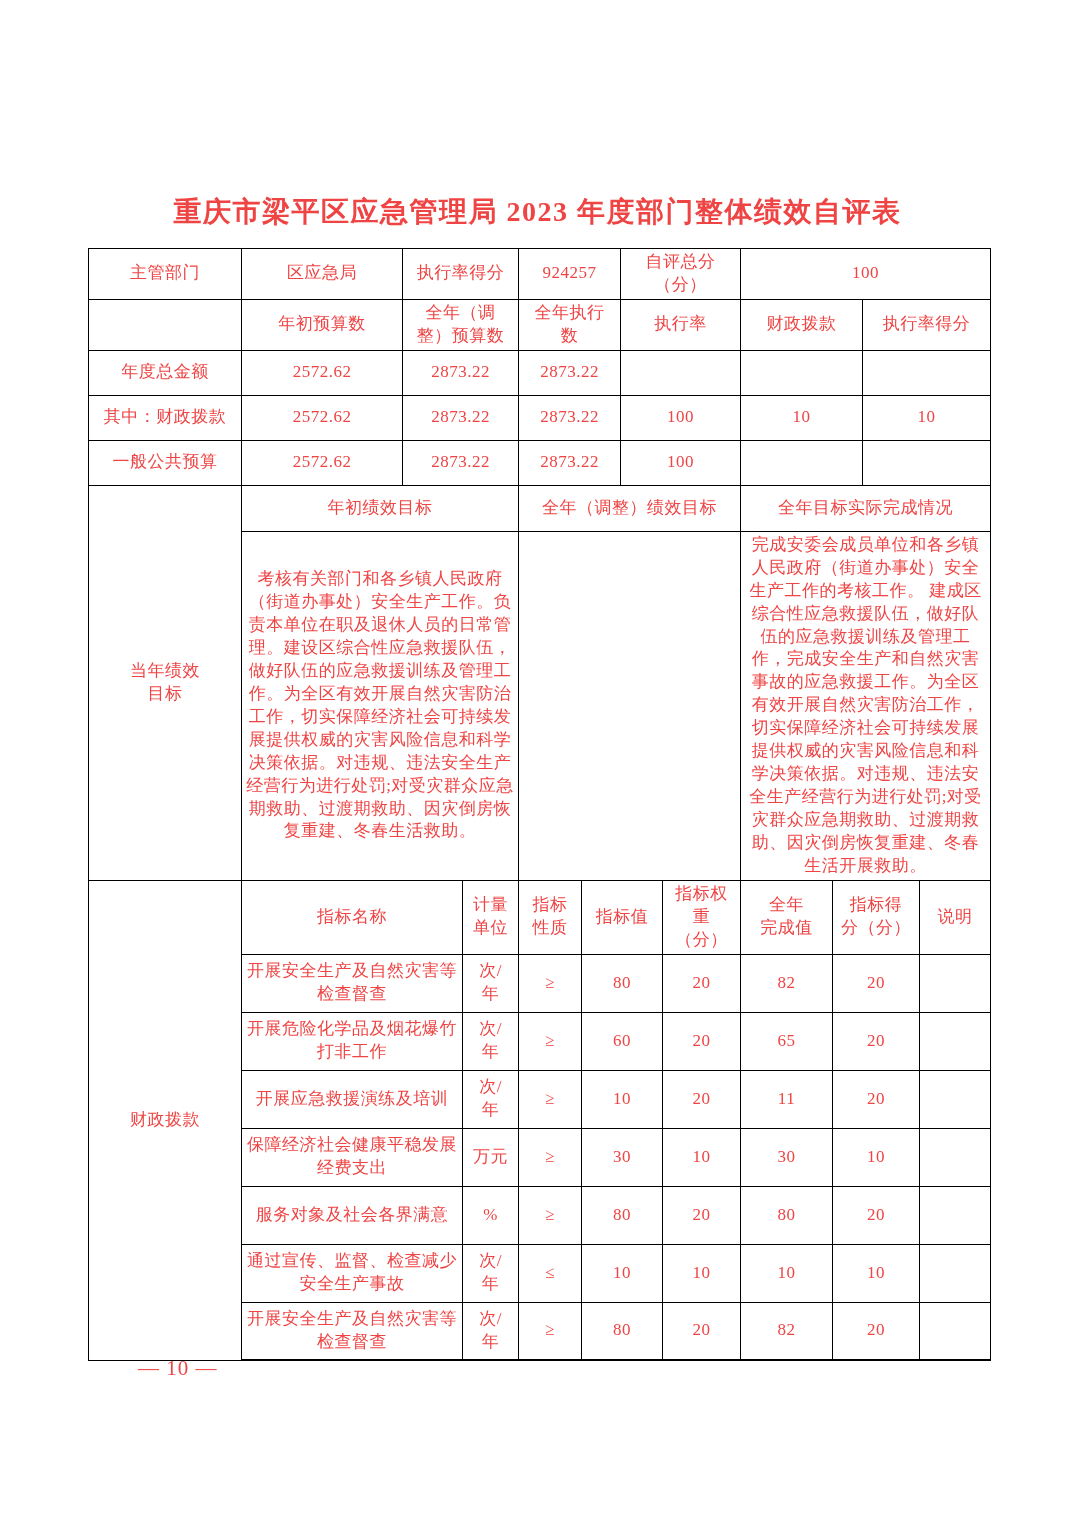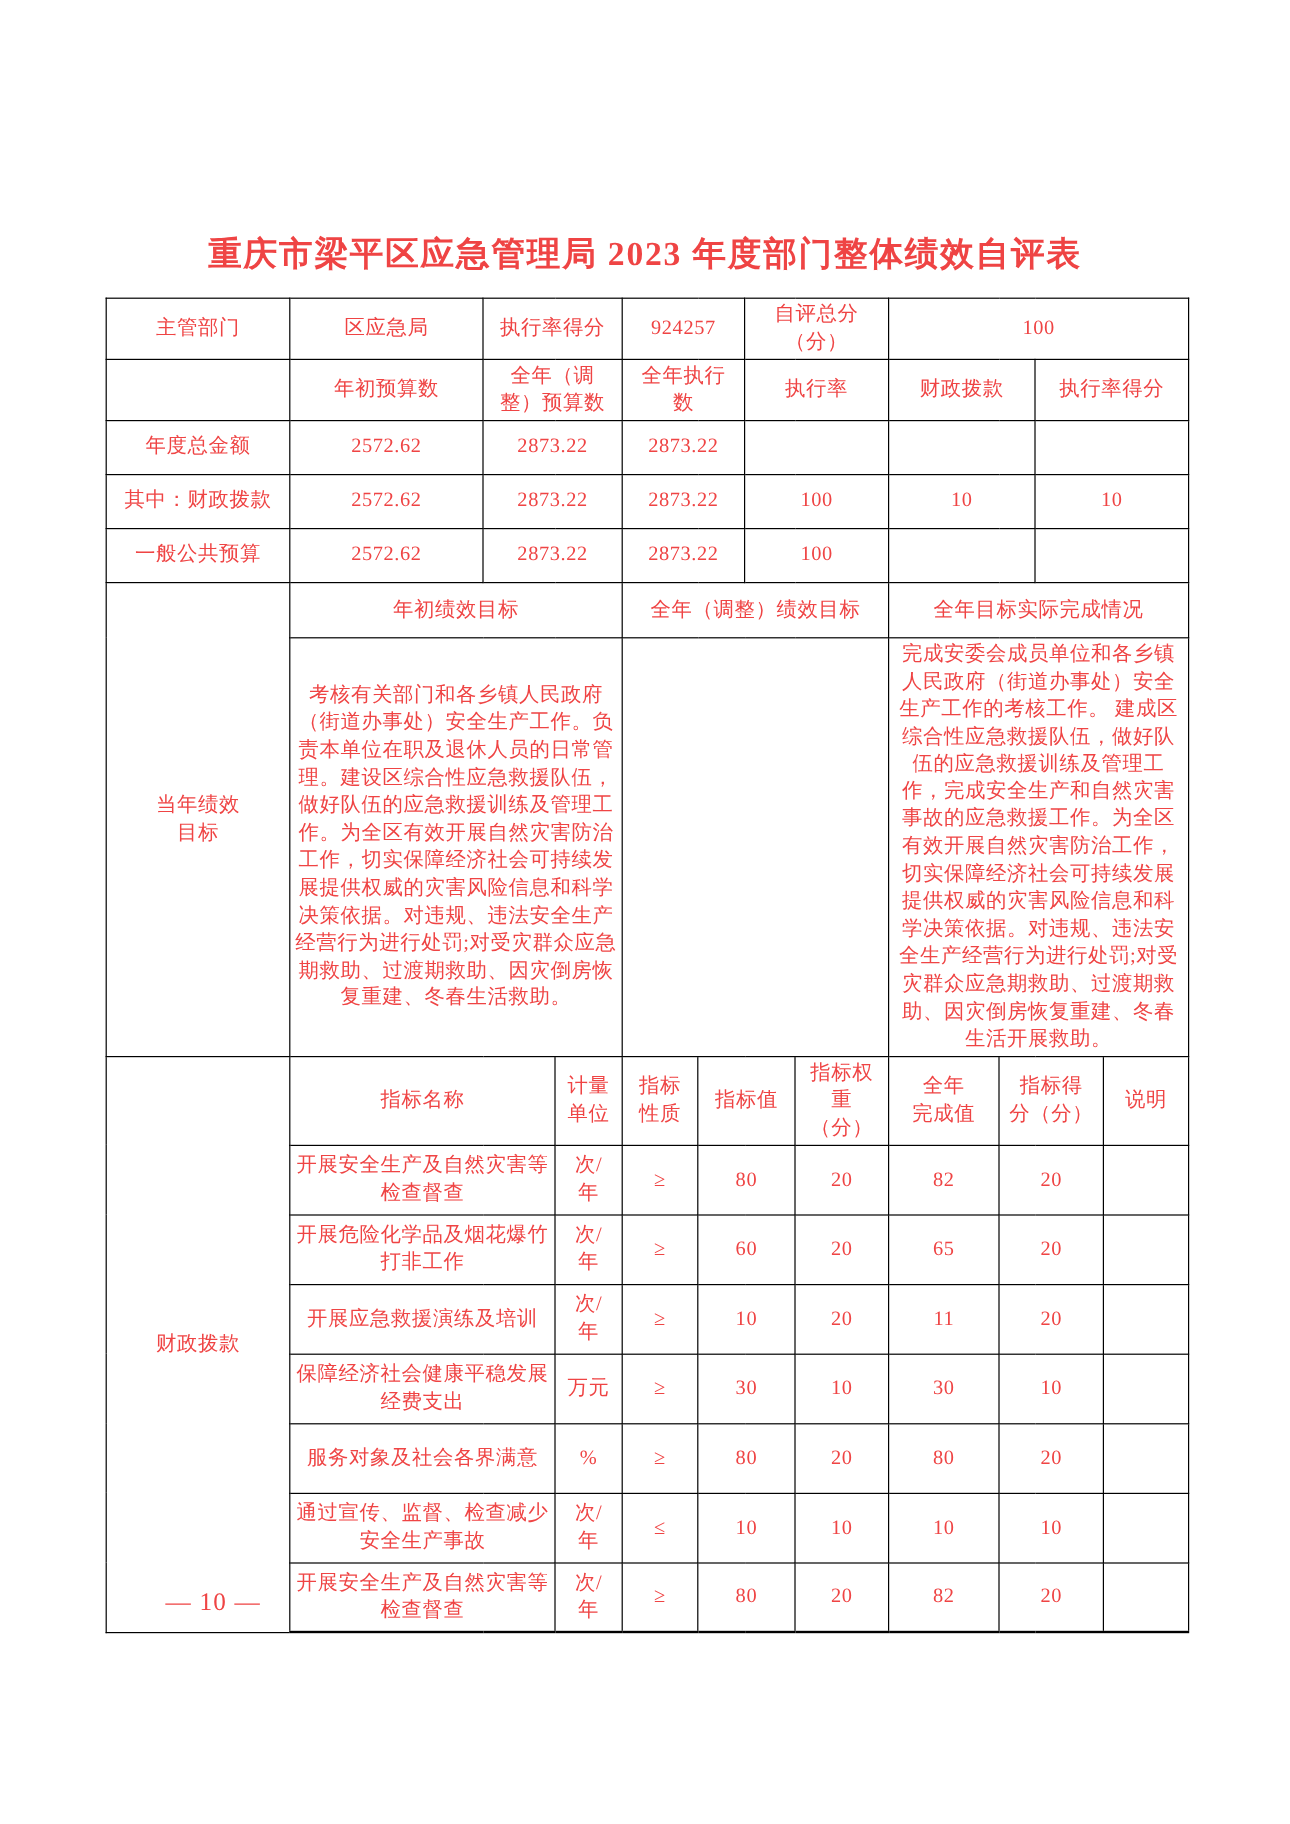--- a/index.html
+++ b/index.html
@@ -54,21 +54,21 @@
     line-height: 21px;
     font-size: 17px;
     margin-left: 48px;
   }
   td.goal-text-right { padding: 6px 20px; }
   td.ind-name { padding: 2px 30px; line-height: 26px; }
   td.nature { font-size: 17px; }
   .page-number {
     position: absolute;
     left: 138px;
-    top: 1323px;
+    top: 1356px;
     font-size: 21px;
     letter-spacing: 1px;
   }
 </style>
 </head>
 <body>
 
 <div class="page">
 
   <div class="doc-title">重庆市梁平区应急管理局 2023 年度部门整体绩效自评表</div>

